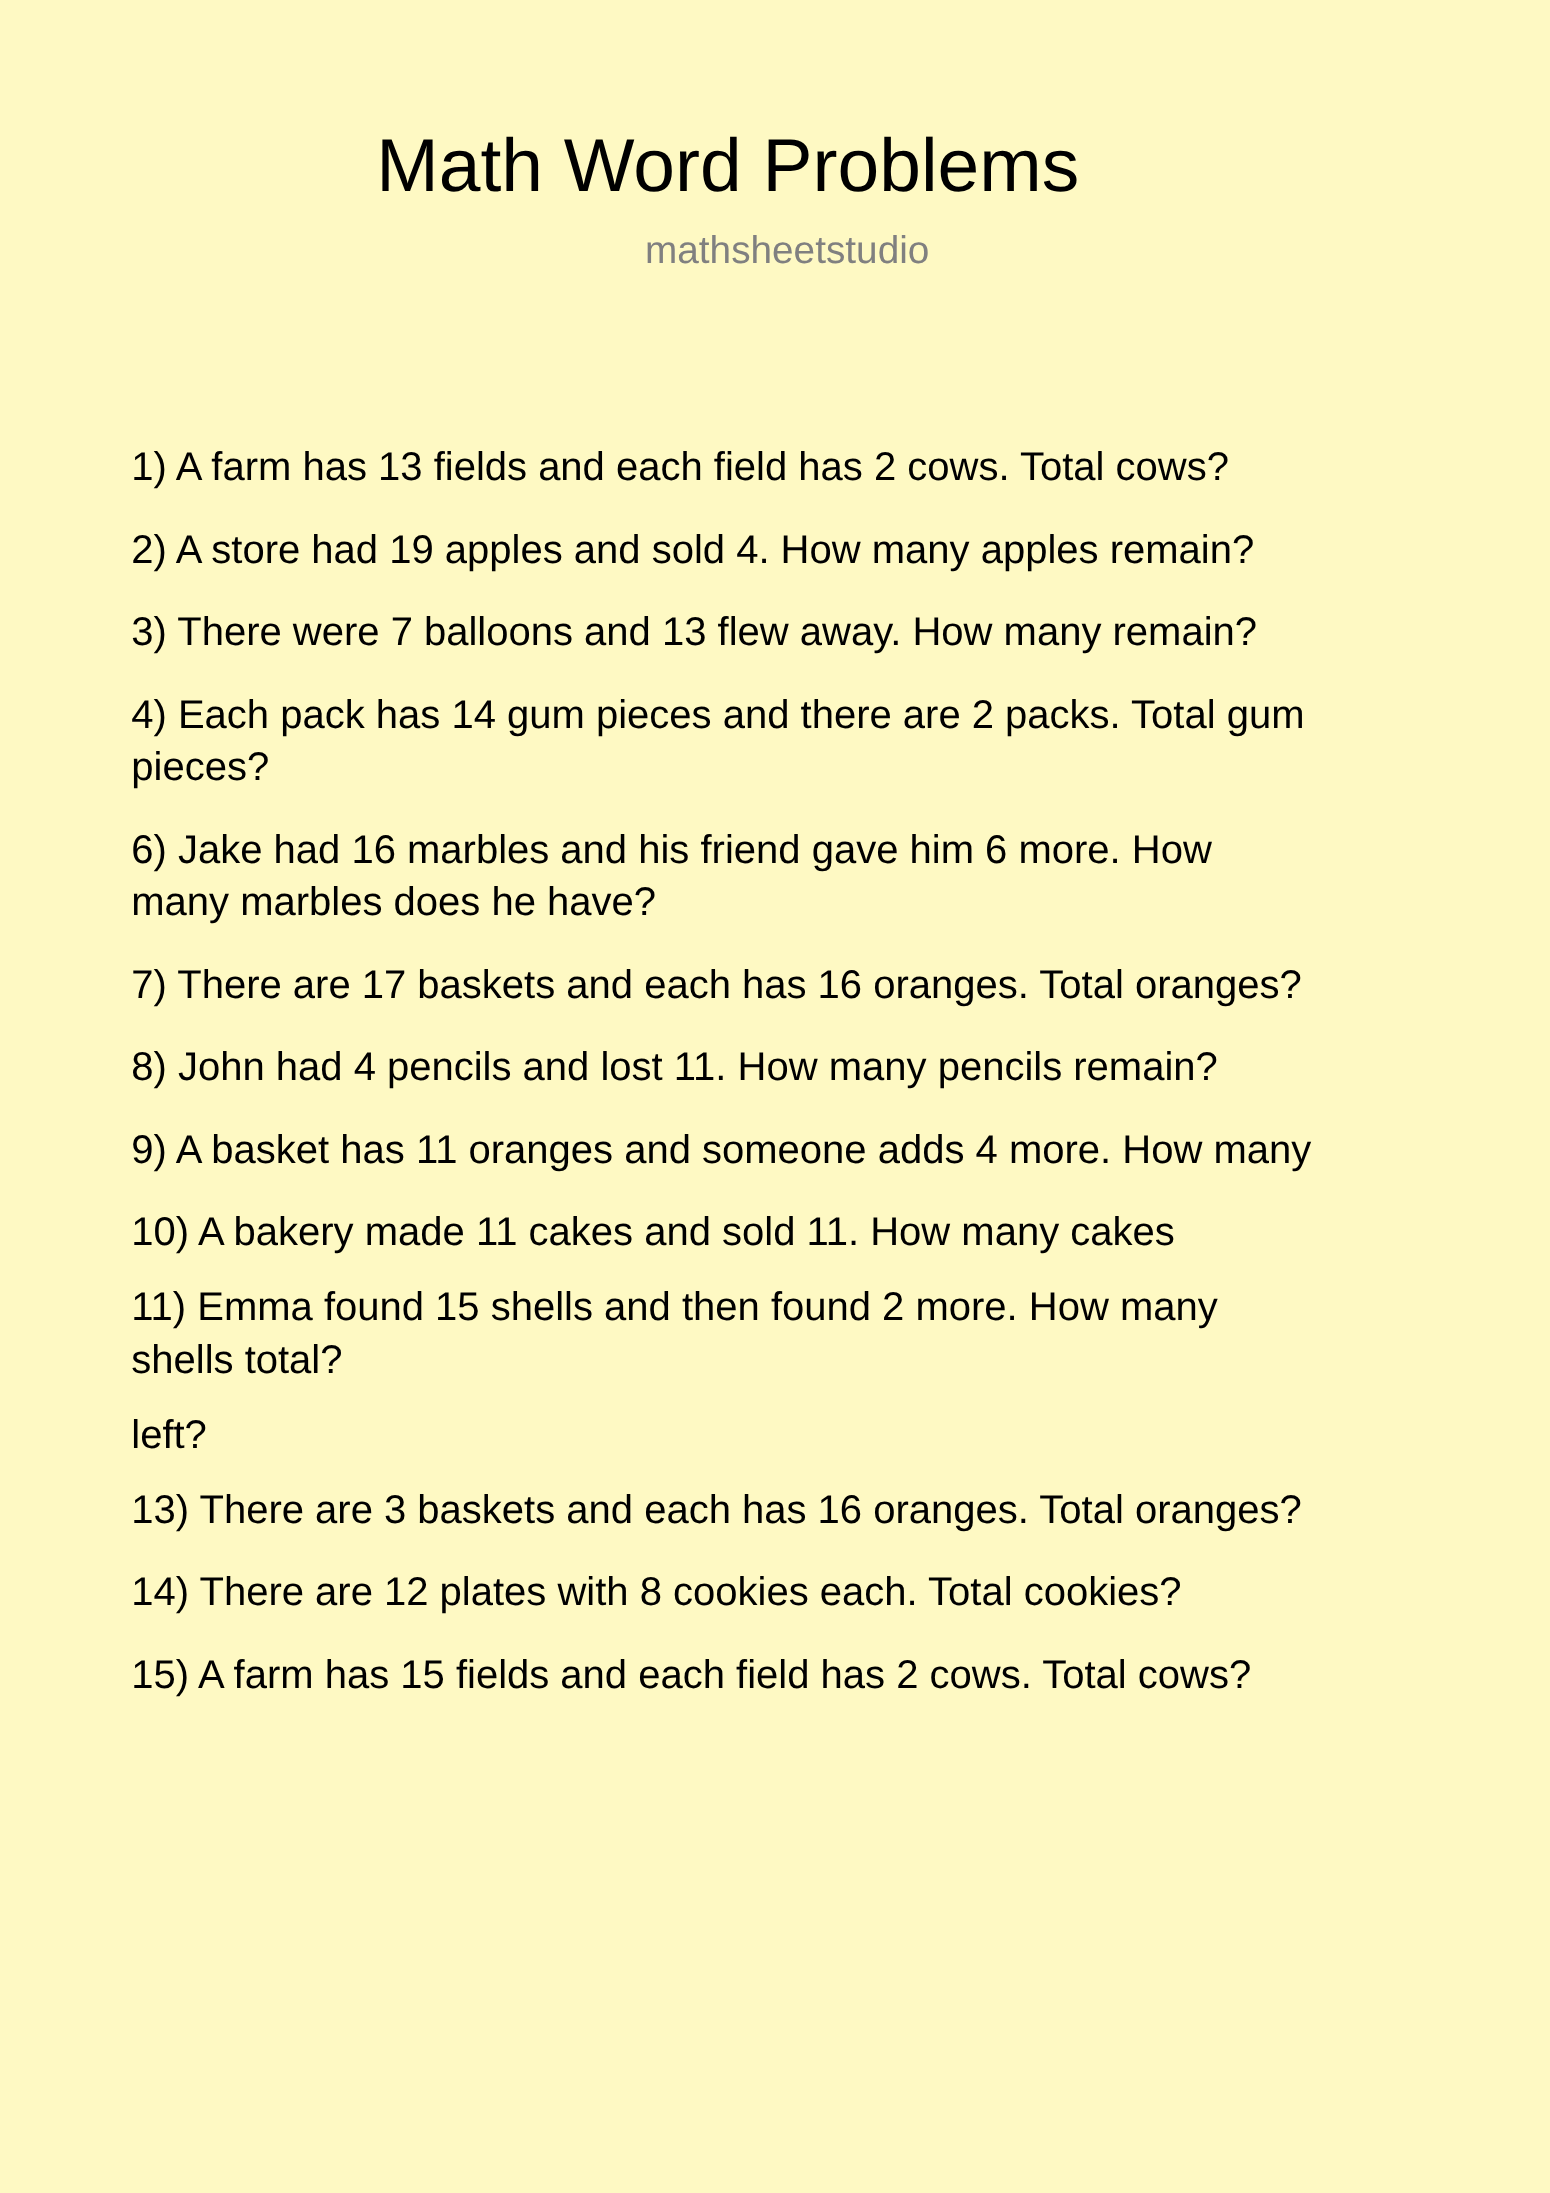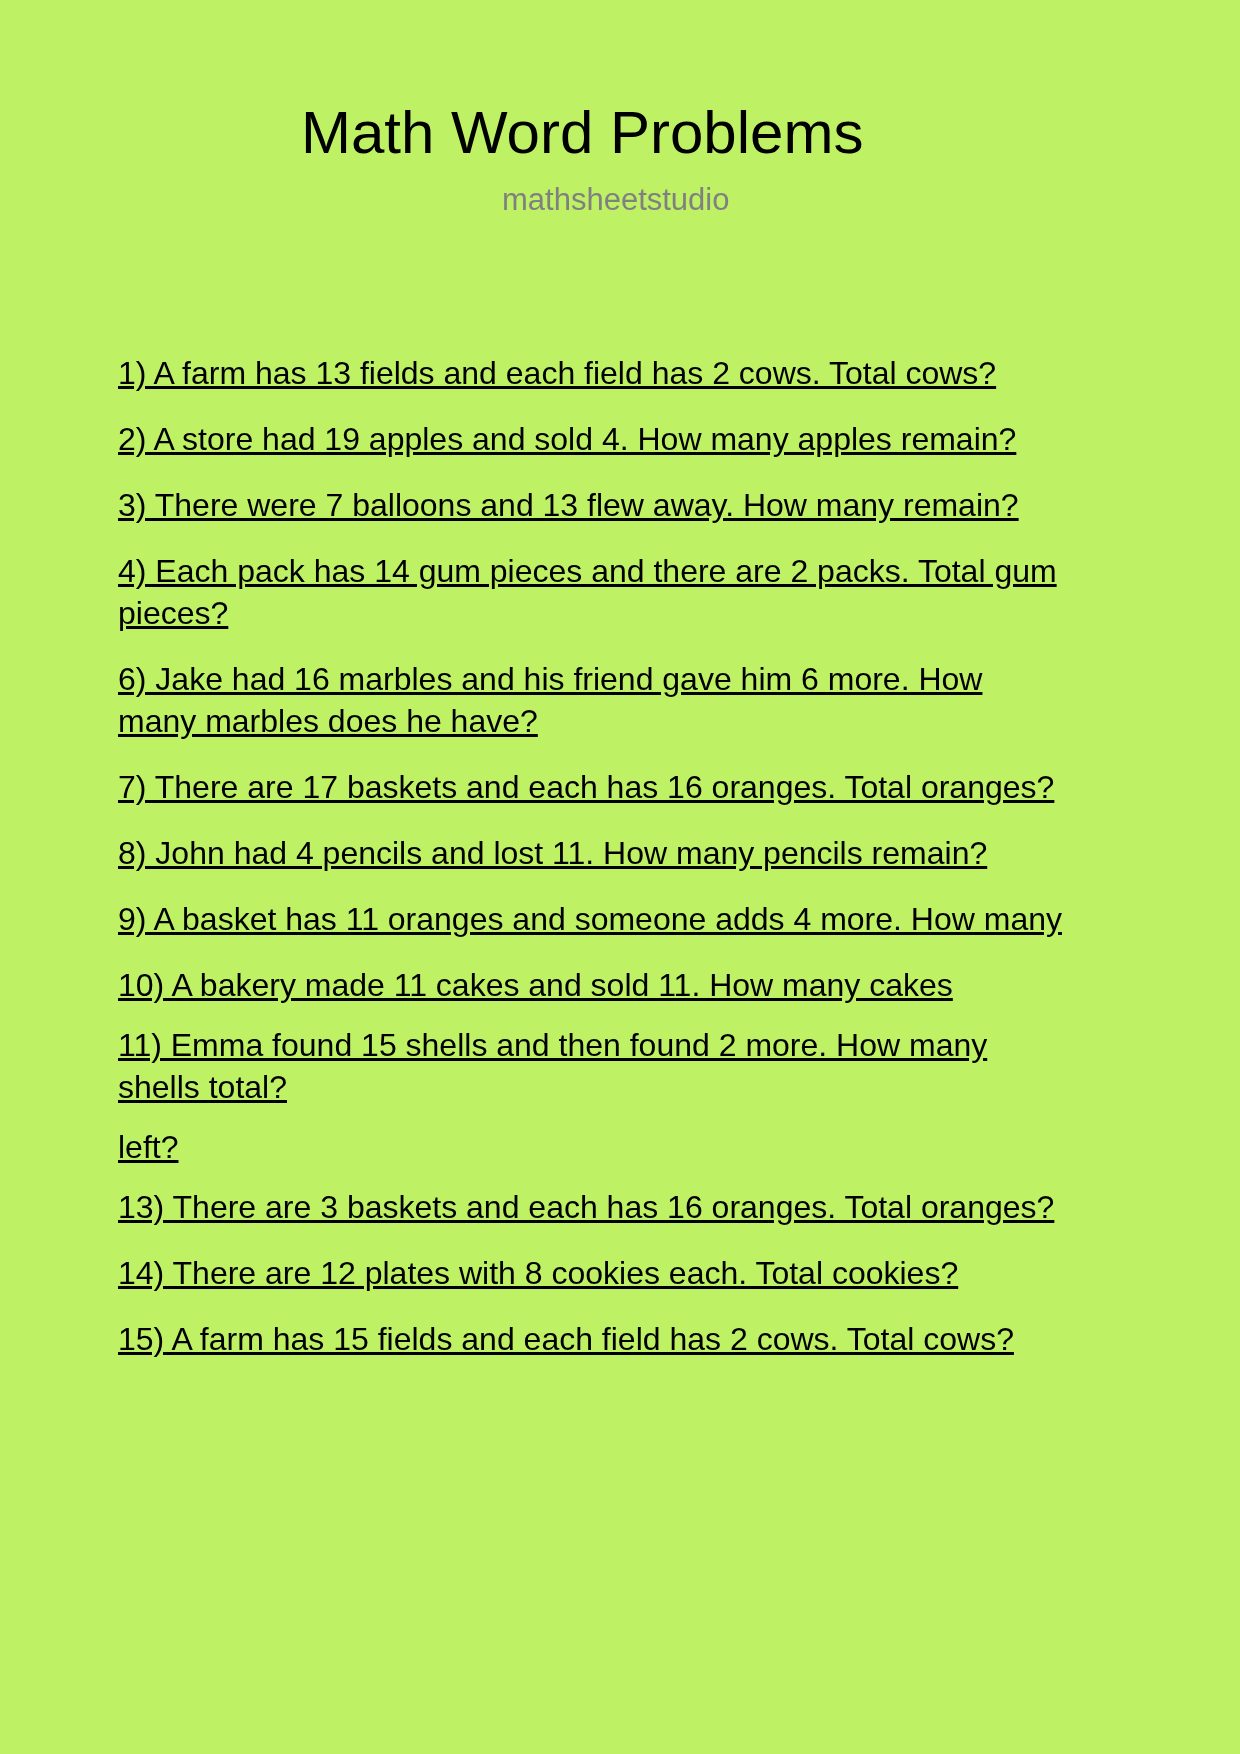--- a/index.html
+++ b/index.html
@@ -13,58 +13,57 @@
       position: relative;
       overflow: hidden;
       font-family: "Liberation Sans", sans-serif;
       color: #000000;
     }
     .page {
       position: absolute;
       left: 0; top: 0;
       width: 1240px;
       height: 1754px;
-      background: #bef264;
+      background: #fef9c3;
     }
     .title {
       position: absolute;
       left: 301px;
       top: 99px;
       font-size: 60px;
       line-height: 68px;
       white-space: nowrap;
       margin: 0;
       font-weight: normal;
       color: #000000;
     }
     .subtitle {
       position: absolute;
-      left: 502px;
+      left: 516px;
       top: 182px;
       font-size: 31px;
       line-height: 36px;
       white-space: nowrap;
       color: #808080;
     }
     .problems {
       position: absolute;
       left: 102px;
       top: 352px;
       width: 1060px;
       margin: 0;
       padding: 0;
       list-style: none;
     }
     .problem {
       font-size: 32px;
       line-height: 42px;
-      margin: 0 0 24px 16px;
+      margin: 0 0 24px 3px;
       padding: 0;
       white-space: nowrap;
-      text-decoration: underline;
     }
     .problem .line {
       display: block;
       white-space: nowrap;
     }
     
     .problem.tight {
       margin-bottom: 18px;
     }
   </style>

